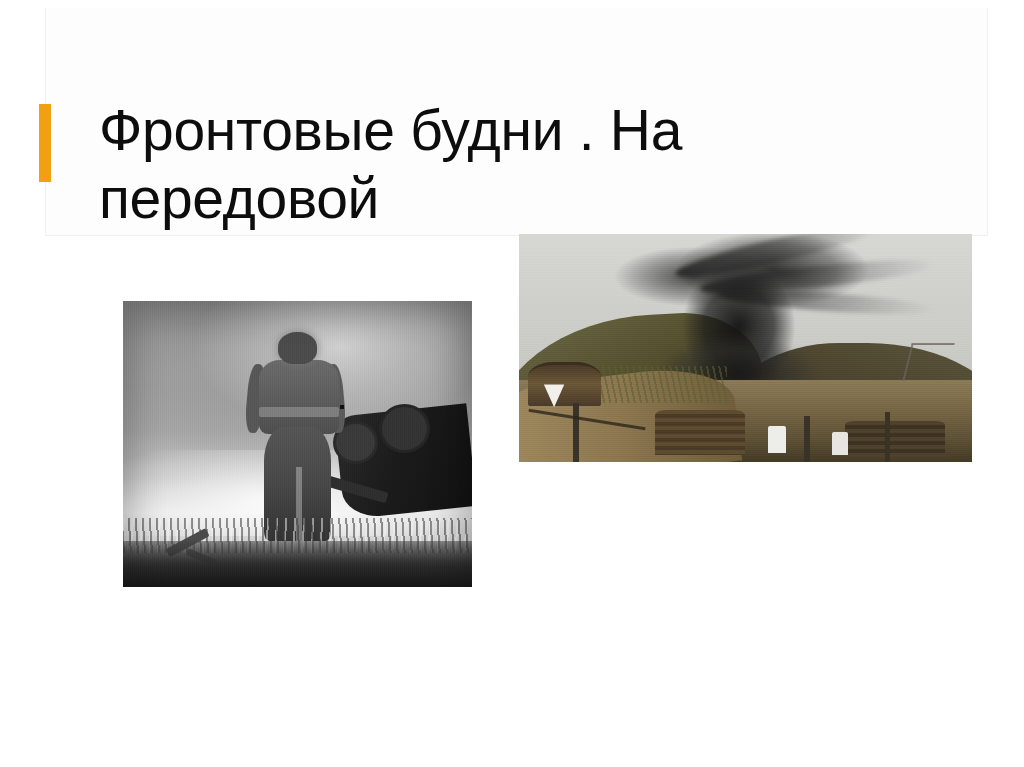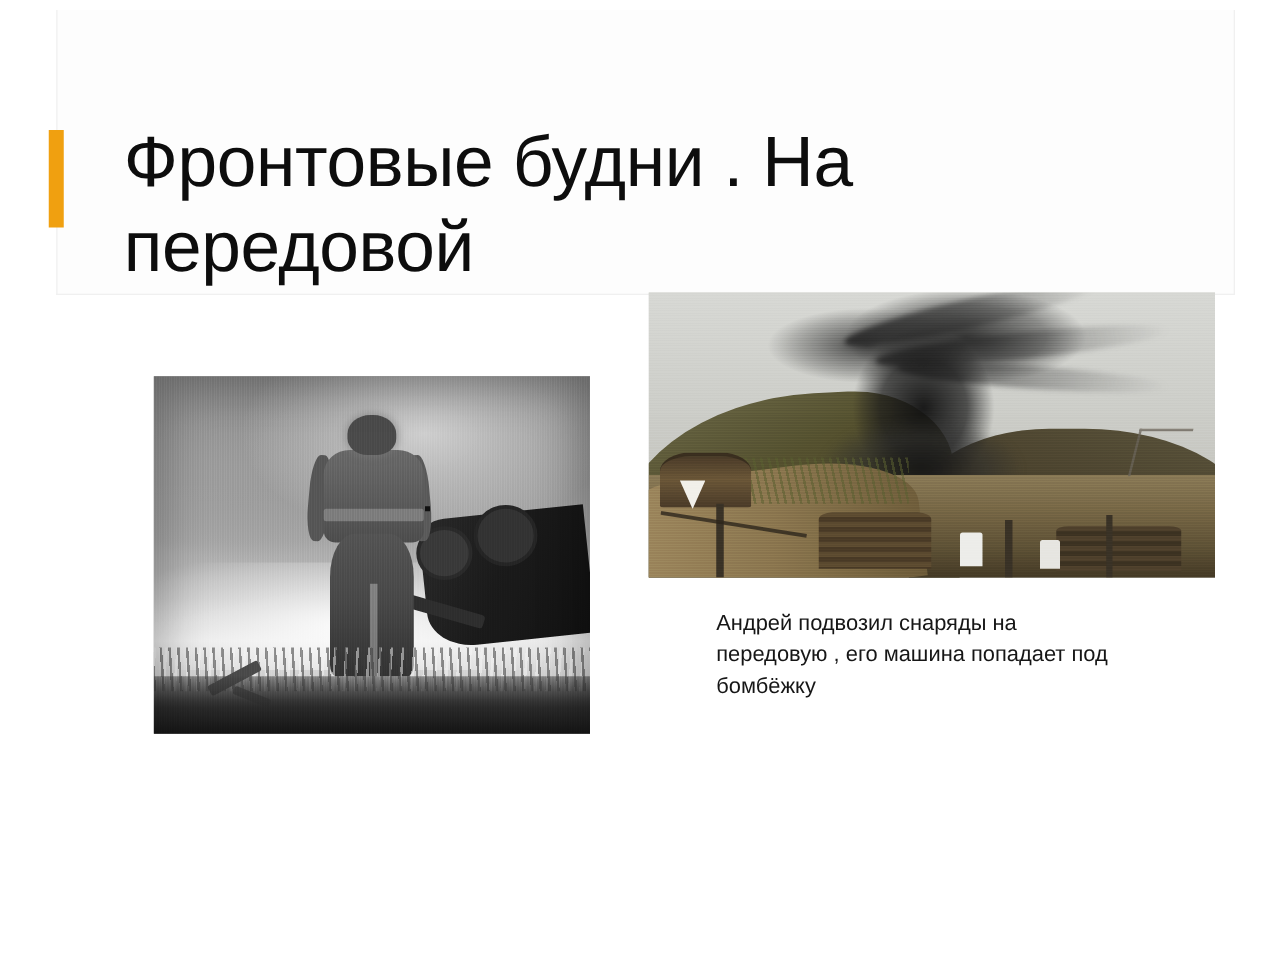--- a/index.html
+++ b/index.html
@@ -456,15 +456,14 @@
     <div class="pe-white-b"></div>
     <div class="pe-white-c"></div>
     <div class="pe-post-a"></div>
     <div class="pe-post-b"></div>
     <div class="pe-post-c"></div>
     <div class="pe-wire"></div>
     <div class="pe-crane"></div>
     <div class="pe-grain"></div>
   </div>
 
-  <p class="caption">Андрей подвозил снаряды на передовую , его машина попадает под бомбёжку</p>
 
 </div>
 
 </body></html>

